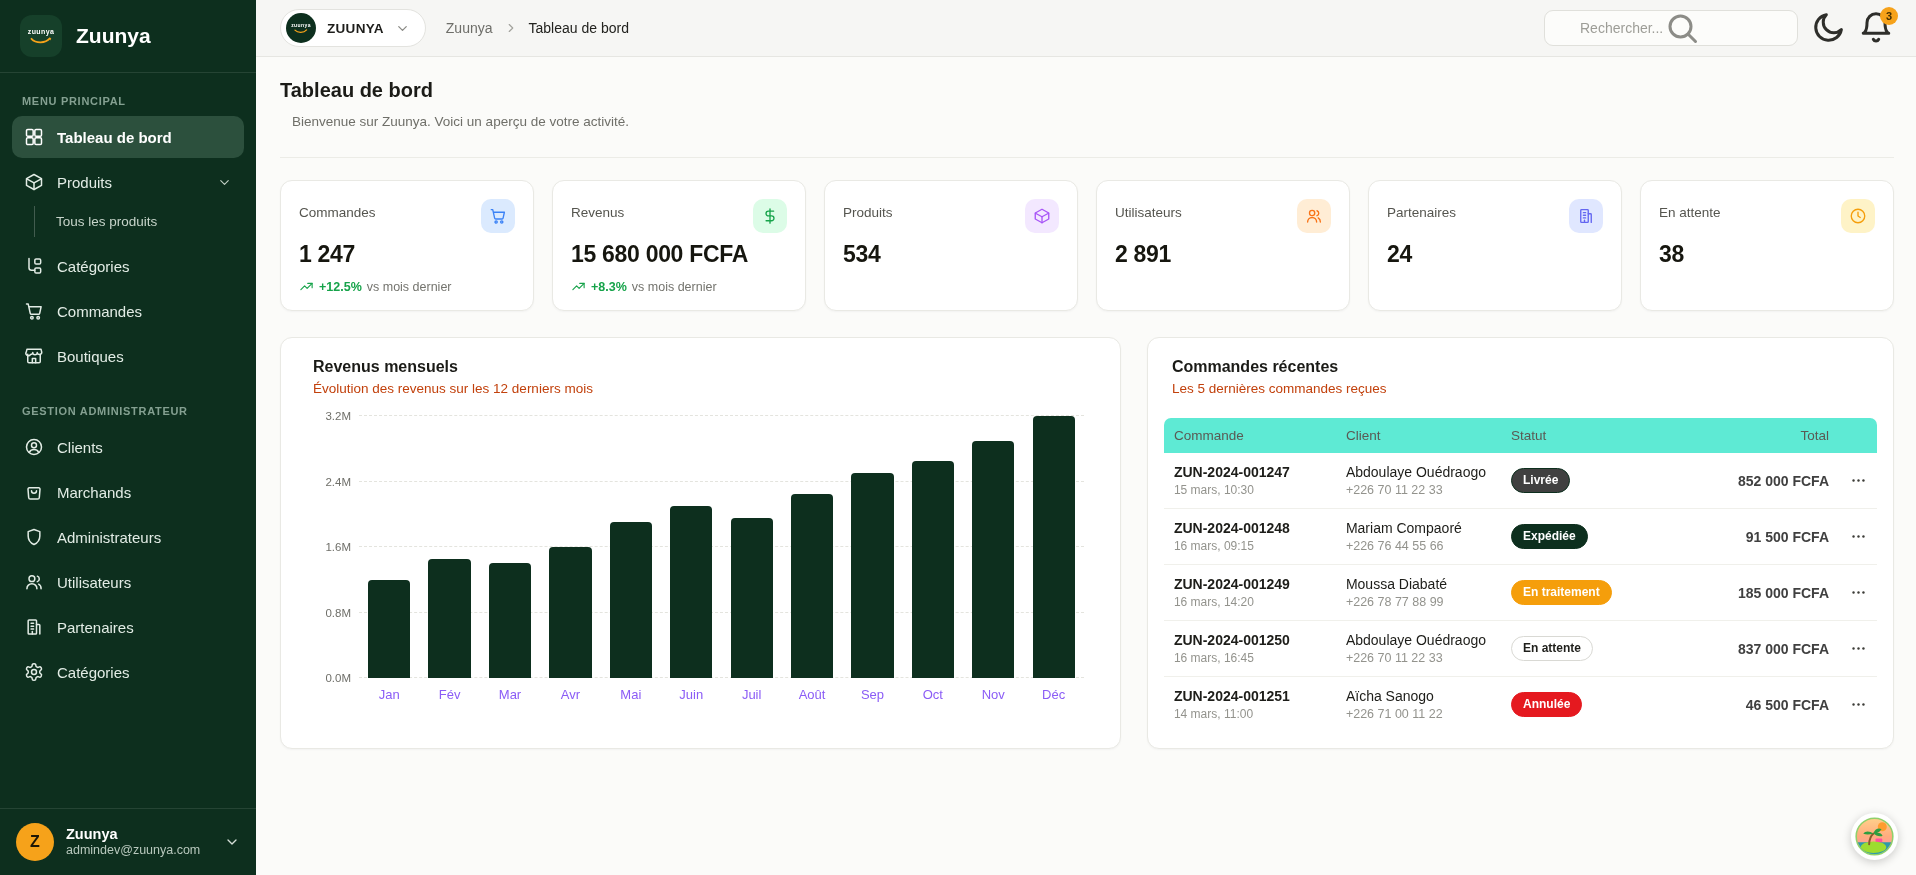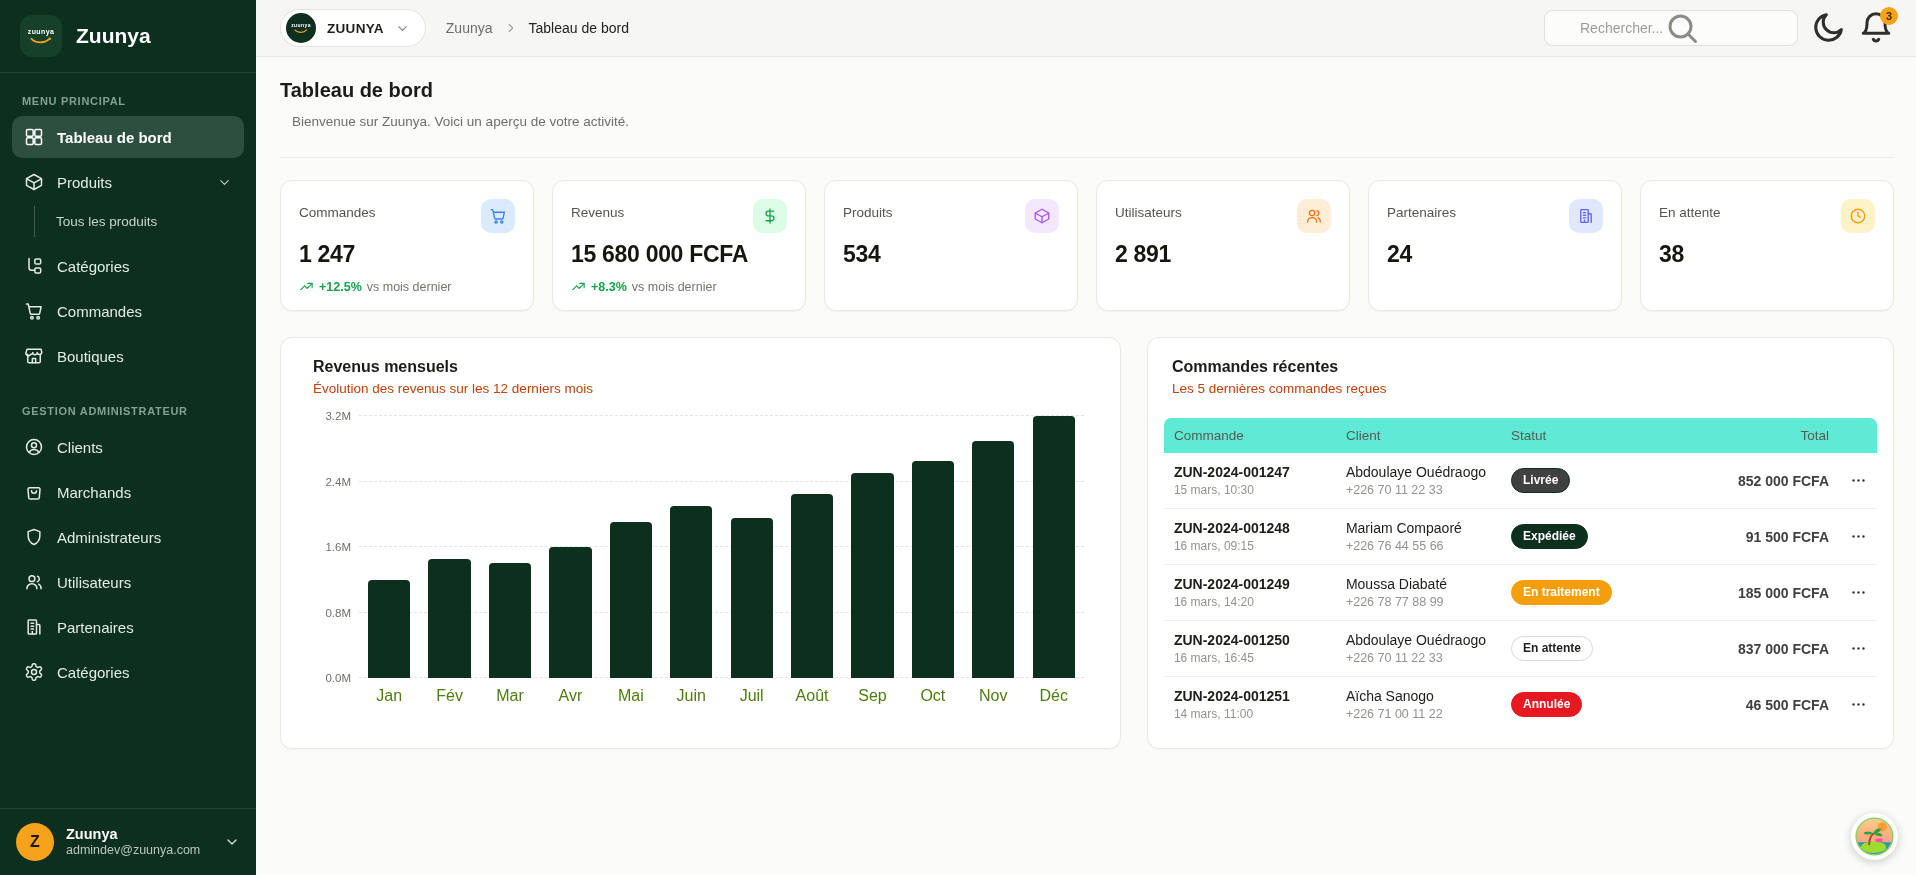--- a/index.html
+++ b/index.html
@@ -84,21 +84,21 @@
 
   
   .chart { margin-top:10px; }
   .plot { position:relative; height:262px; margin-left:46px; margin-right:4px; }
   .gridline { position:absolute; left:0; right:0; border-top:1px dashed #e4e4de; }
   .ylab { position:absolute; left:-46px; top:0; transform:translateY(-50%); width:38px; text-align:right; font-size:11.5px; color:#6f6f69; }
   .bars { position:absolute; left:0; right:0; top:0; bottom:0; display:flex; align-items:flex-end; }
   .bar-col { flex:1; display:flex; justify-content:center; align-items:flex-end; height:100%; }
   .bar { width:70%; max-width:46px; border-radius:4px 4px 0 0; }
   .xlabels { display:flex; margin:9px 4px 0 46px; }
-  .xlab { flex:1; text-align:center; font-size:16px; color:#4d7c0f; }
+  .xlab { flex:1; text-align:center; font-size:13px; color:#8b5cf6; }
 
   
   .table { margin:2px 16px 0; }
   .thead { display:grid; grid-template-columns:172px 1fr 168px 150px 38px; background:#5eead4; border-radius:7px 7px 0 0; padding:10px 10px; font-size:13.5px; color:#5a5a54; }
   .th-right { text-align:right; }
   .trow { display:grid; grid-template-columns:172px 1fr 168px 150px 38px; padding:11px 10px; border-bottom:1px solid #f0f0eb; align-items:center; }
   .trow:last-child { border-bottom:none; }
   .order-id { font-size:14px; font-weight:700; color:#1d1d19; }
   .order-date { font-size:12px; color:#93938d; margin-top:3px; }
   .client-name { font-size:14px; font-weight:500; color:#1d1d19; }

